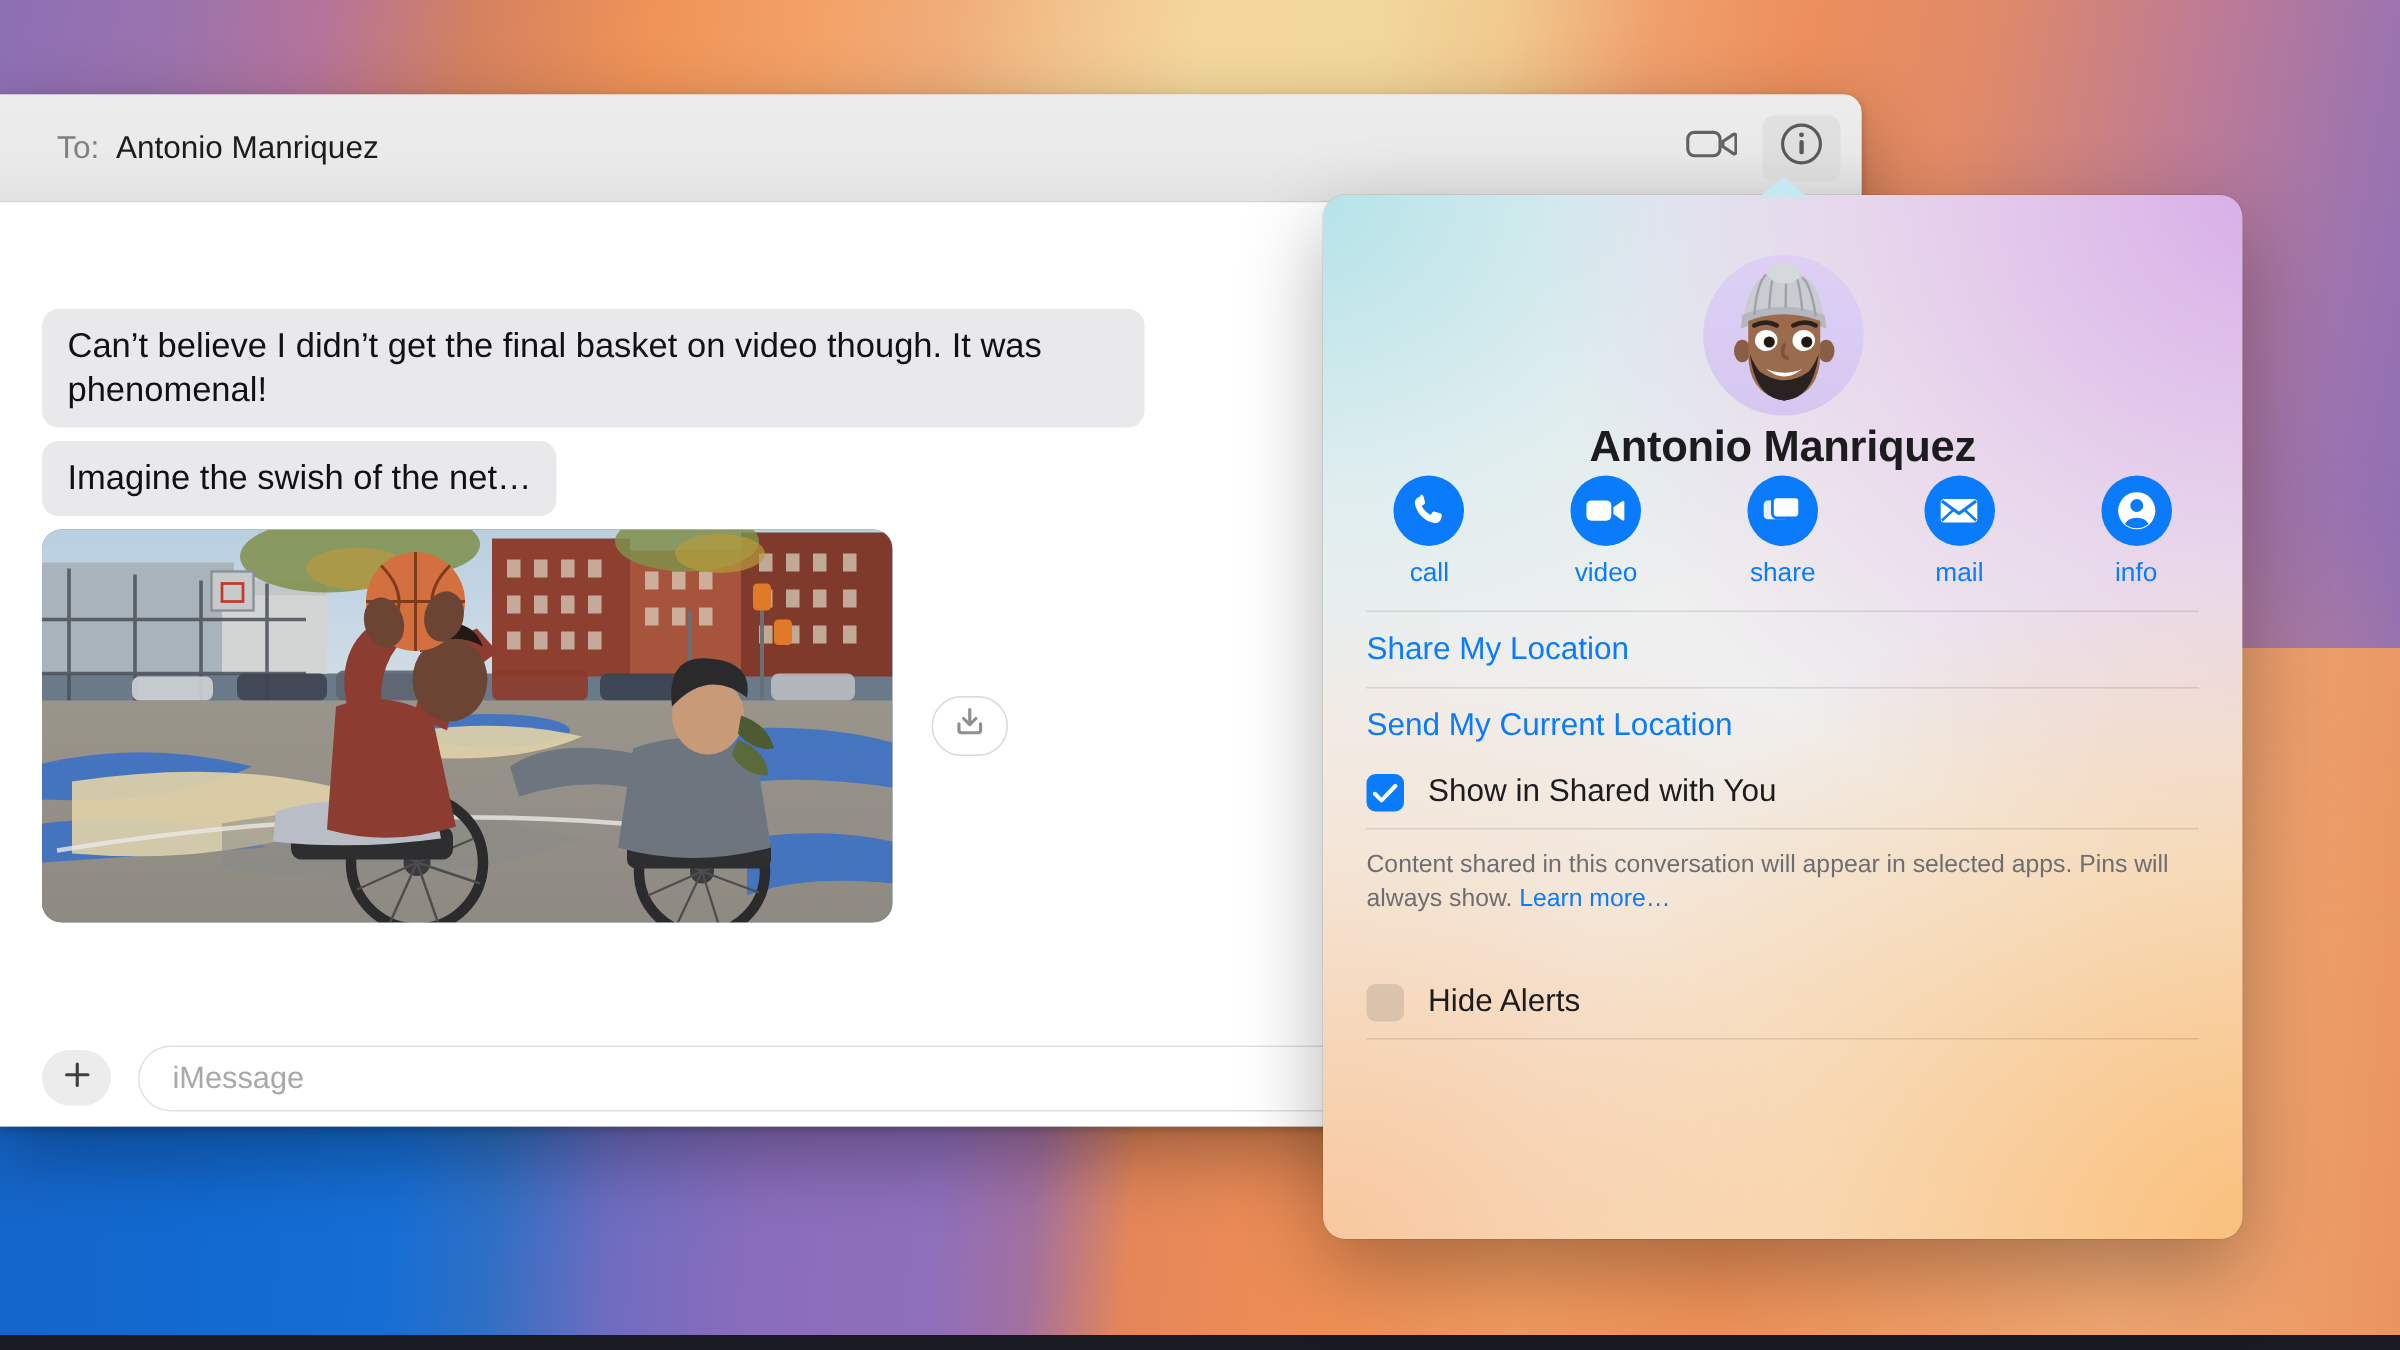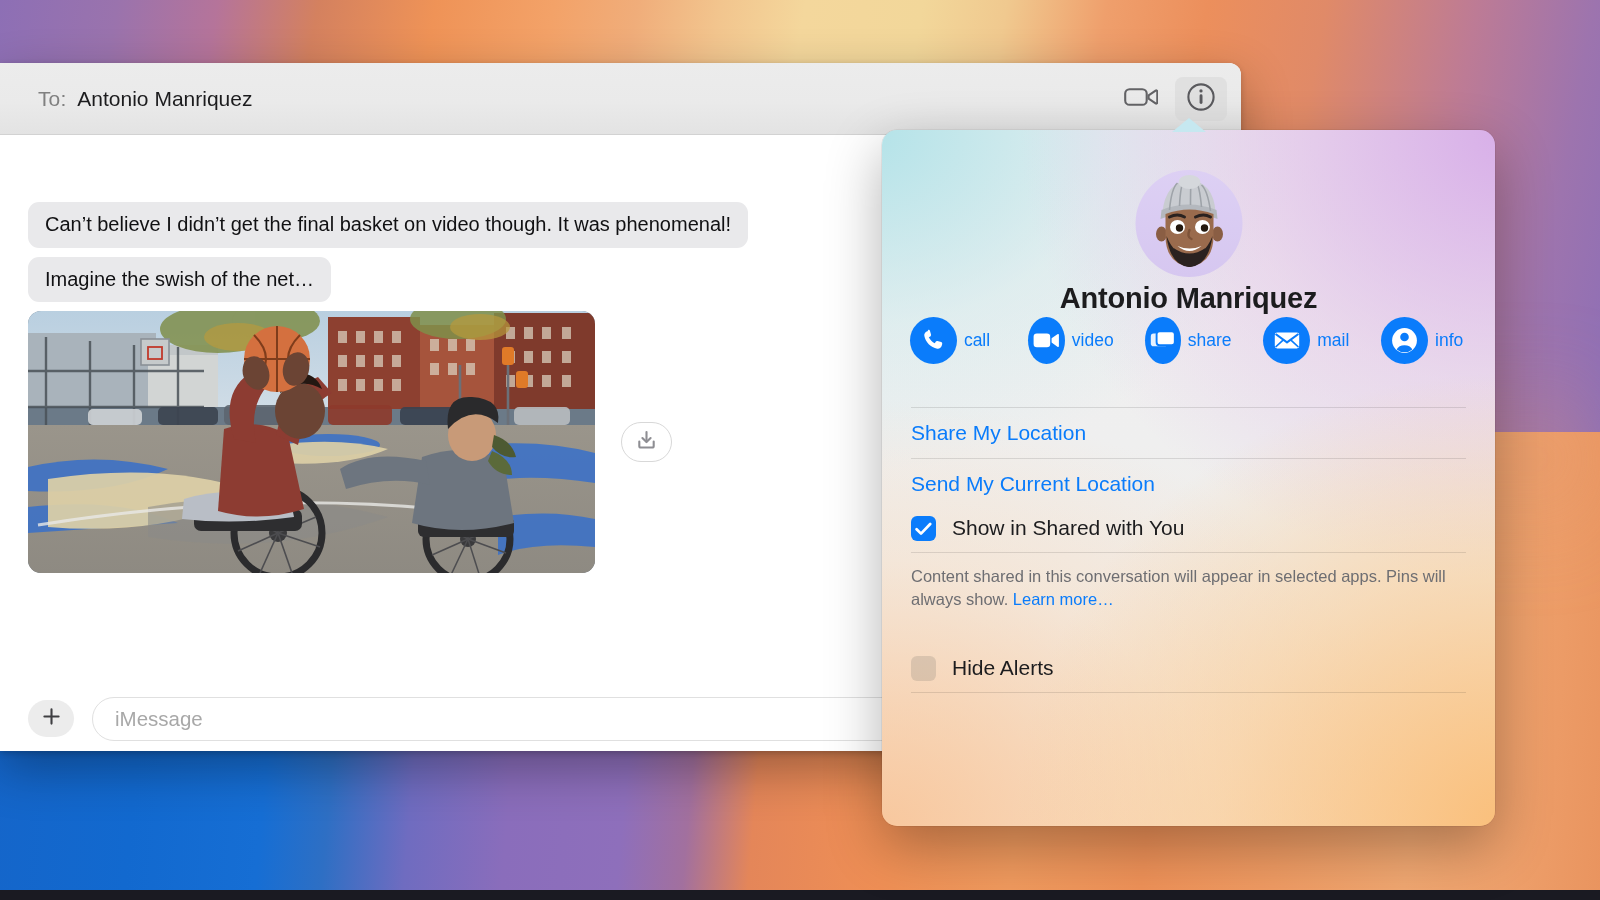--- a/index.html
+++ b/index.html
@@ -106,21 +106,21 @@
     overflow: hidden;
   }
   .row { display: flex; margin-bottom: 9px; }
   .row.out { justify-content: flex-end; }
   .row.in  { justify-content: flex-start; }
 
   .bubble {
     max-width: 735px;
     border-radius: 11px;
     padding: 10px 17px;
-    font-size: 20px;
+    font-size: 23px;
     line-height: 1.29;
   }
   .bubble.in  { background: #e9e9eb; color: #111113; }
   .bubble.out { background: #3ea0f0; color: #ffffff; }
 
   #bubble-out-1 { margin-right: -120px; }
 
   #photo-row { display: flex; align-items: center; gap: 26px; margin-top: 4px; }
 
   #photo-attachment {
@@ -229,21 +229,21 @@
   #action-row {
     position: absolute;
     left: 0; right: 0;
     top: 187px;
     display: flex;
     justify-content: space-around;
     padding: 0 12px;
   }
   .action-btn {
     display: flex;
-    flex-direction: row;
+    flex-direction: column;
     align-items: center;
     gap: 7px;
     width: 86px;
   }
   .action-circle {
     width: 47px; height: 47px;
     border-radius: 50%;
     background: #0a7cfb;
     display: flex; align-items: center; justify-content: center;
   }

